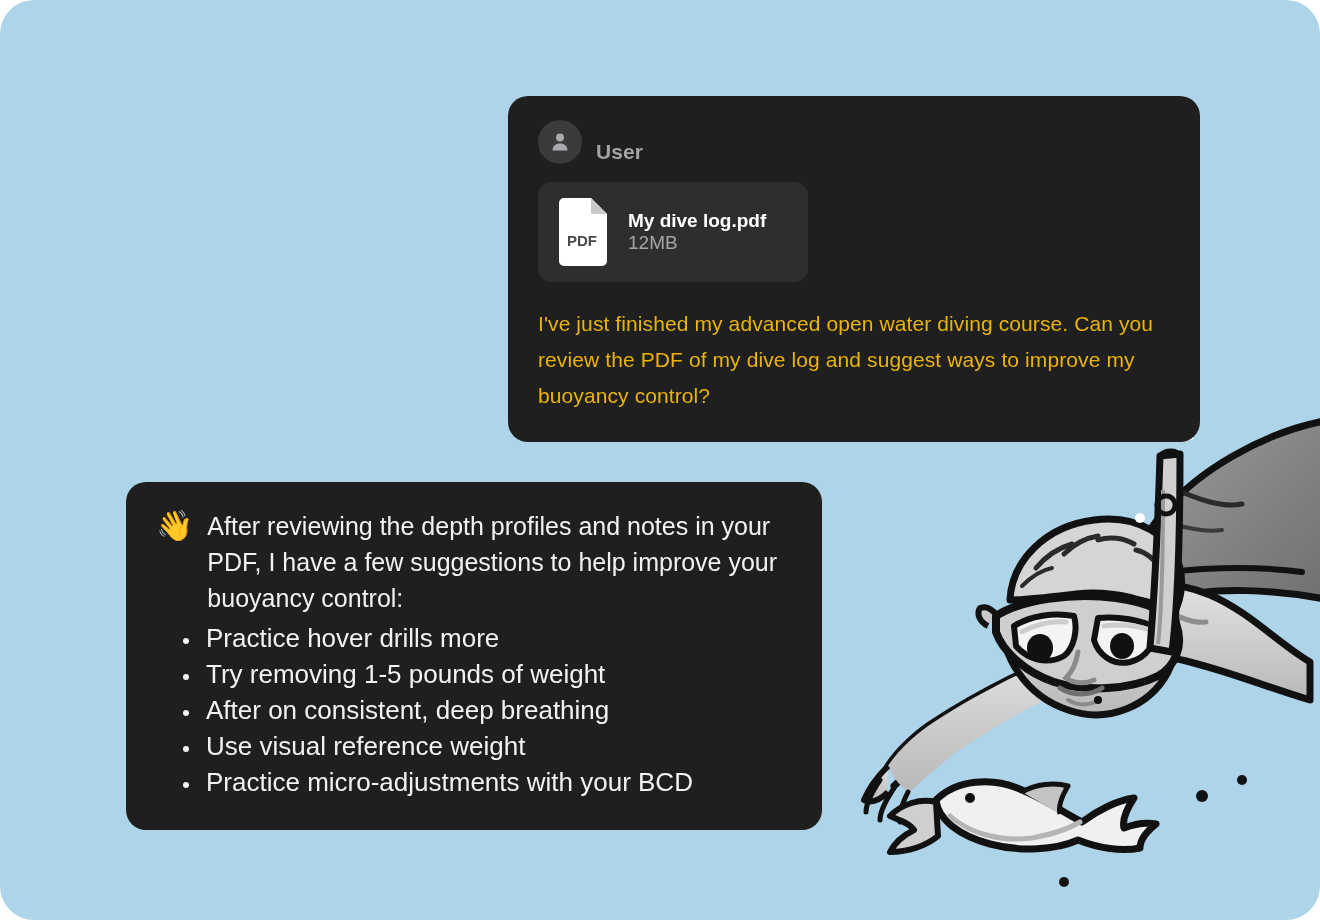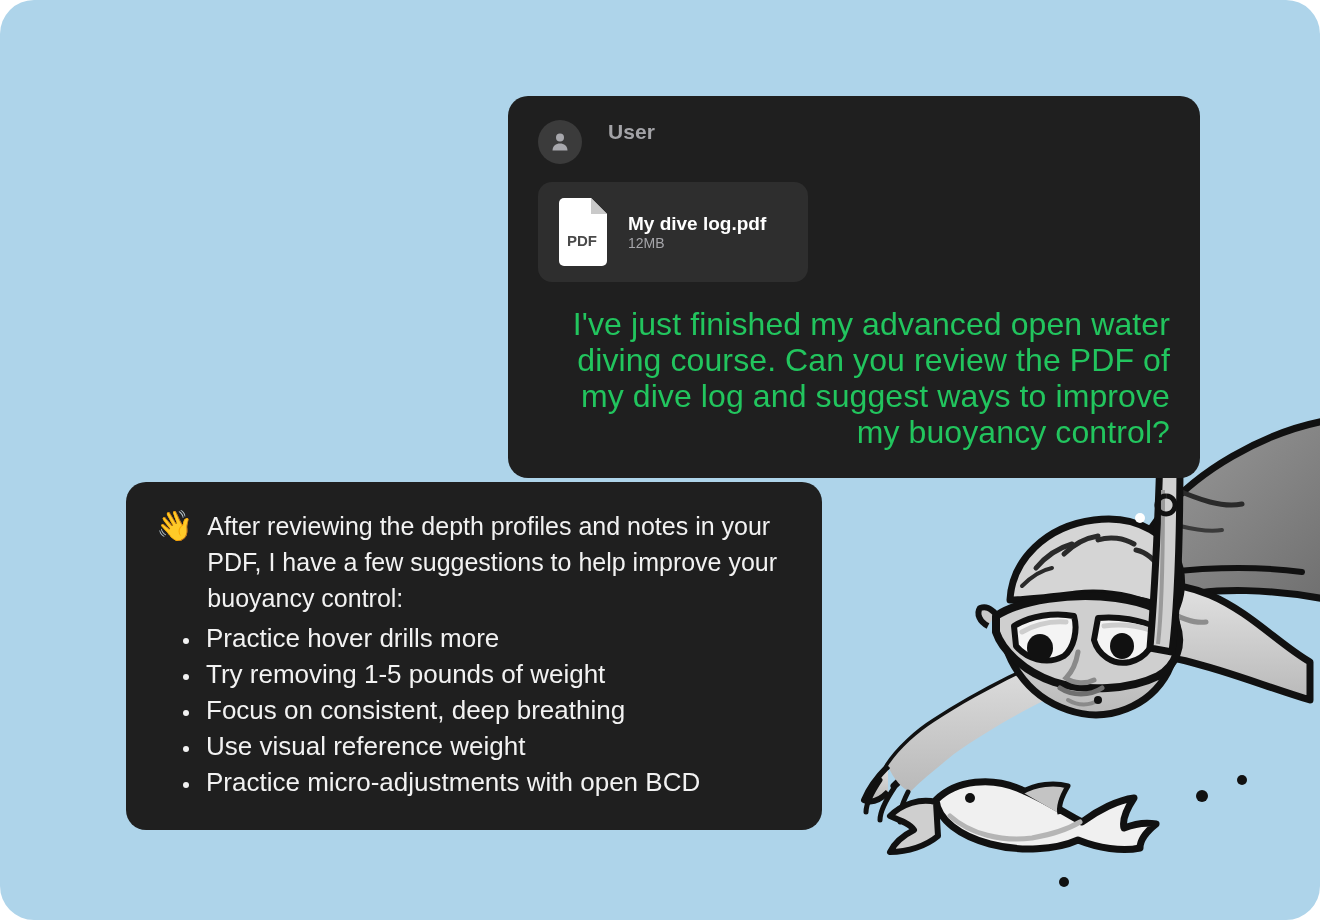--- a/index.html
+++ b/index.html
@@ -44,22 +44,22 @@
 
   .bubble-user {
     left: 508px;
     top: 96px;
     width: 692px;
     padding: 24px 30px 28px 30px;
   }
 
   .user-head {
     display: flex;
-    align-items: flex-start;
-    gap: 26px;
+    align-items: flex-end;
+    gap: 14px;
     margin-bottom: 18px;
   }
   .avatar {
     width: 44px;
     height: 44px;
     border-radius: 50%;
     background: #3b3b3b;
     display: flex;
     align-items: center;
     justify-content: center;
@@ -93,29 +93,28 @@
   .pdf-icon svg { display: block; }
   .att-meta { display: flex; flex-direction: column; min-width: 0; }
   .att-name {
     color: #ffffff;
     font-size: 19px;
     font-weight: bold;
     white-space: nowrap;
   }
   .att-size {
     color: #a5a5a9;
-    font-size: 14px;
+    font-size: 19px;
   }
 
   .msg-text {
-    color: #22c55e;
-    font-size: 32px;
+    color: #eab308;
+    font-size: 21px;
     line-height: 36px;
     letter-spacing: .1px;
-    text-align: right;
   }
 
   .bubble-assistant {
     left: 126px;
     top: 482px;
     width: 696px;
     padding: 26px 30px 30px 30px;
   }
   .assist-para {
     display: flex;
@@ -267,19 +266,19 @@
   </div>
 
   <div class="bubble bubble-assistant">
     <div class="assist-para">
       <span class="wave">👋</span>
       <span>After reviewing the depth profiles and notes in your PDF, I have a few suggestions to help improve your buoyancy control:</span>
     </div>
     <ul class="assist-list">
         <li>Practice hover drills more</li>
         <li>Try removing 1-5 pounds of weight</li>
-        <li>Focus on consistent, deep breathing</li>
+        <li>After on consistent, deep breathing</li>
         <li>Use visual reference weight</li>
-        <li>Practice micro-adjustments with open BCD</li>
+        <li>Practice micro-adjustments with your BCD</li>
       </ul>
   </div>
 
 </div>
 
 </body></html>

